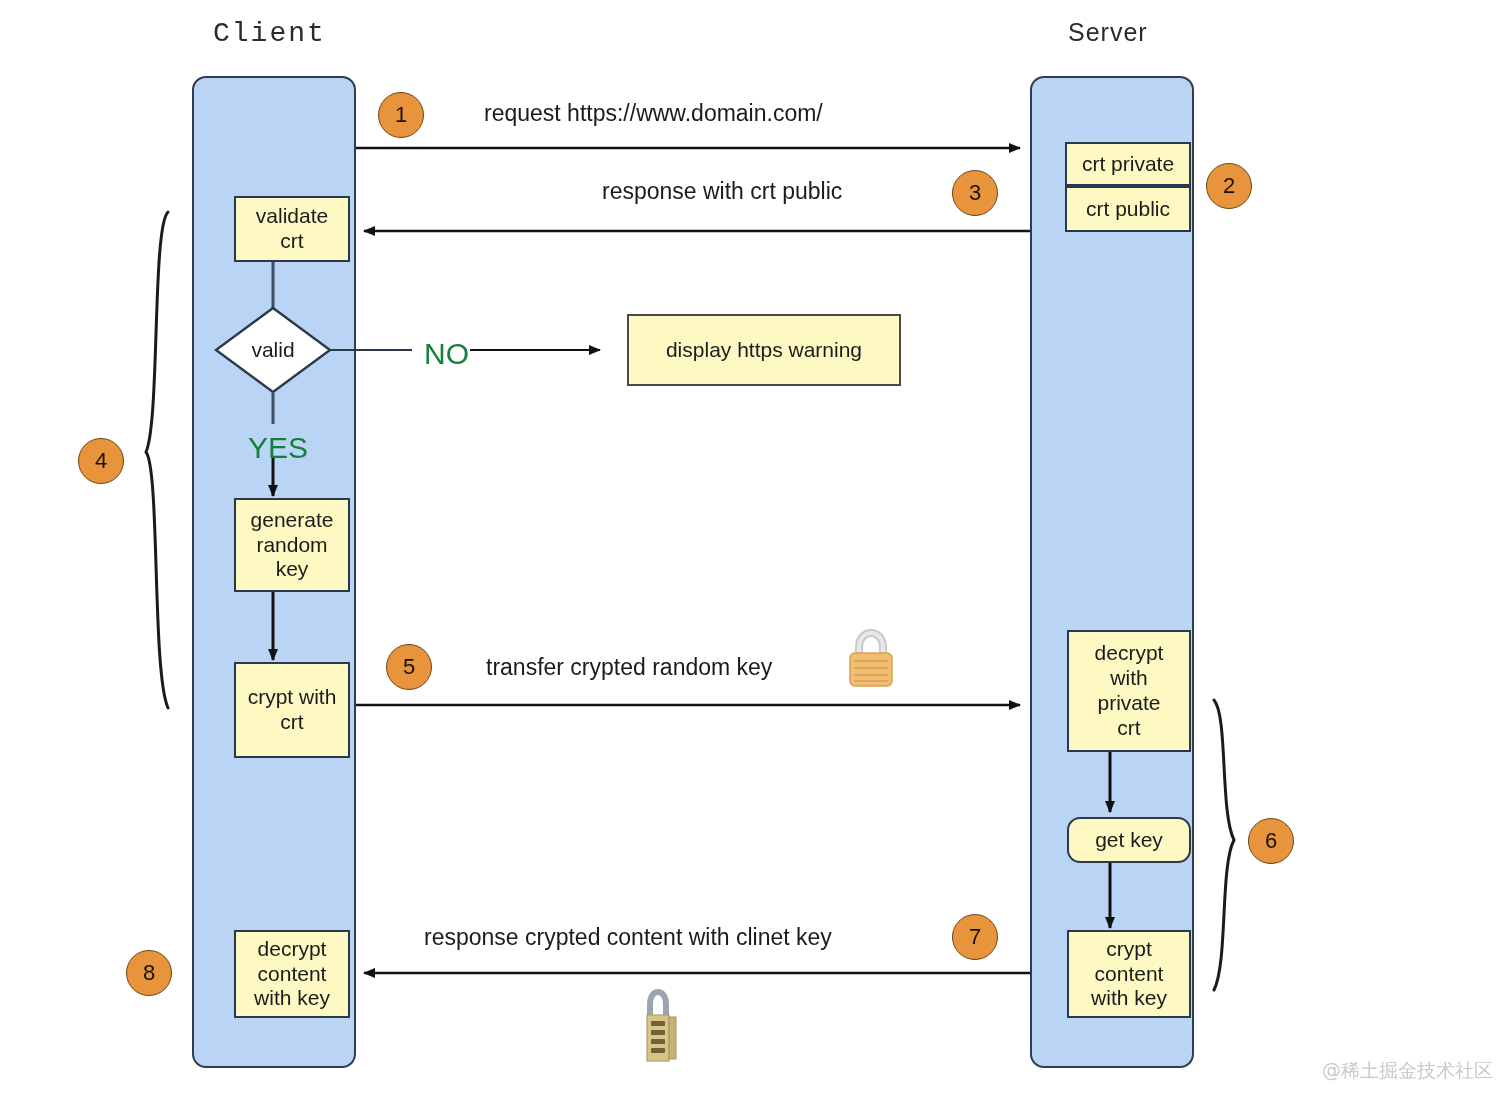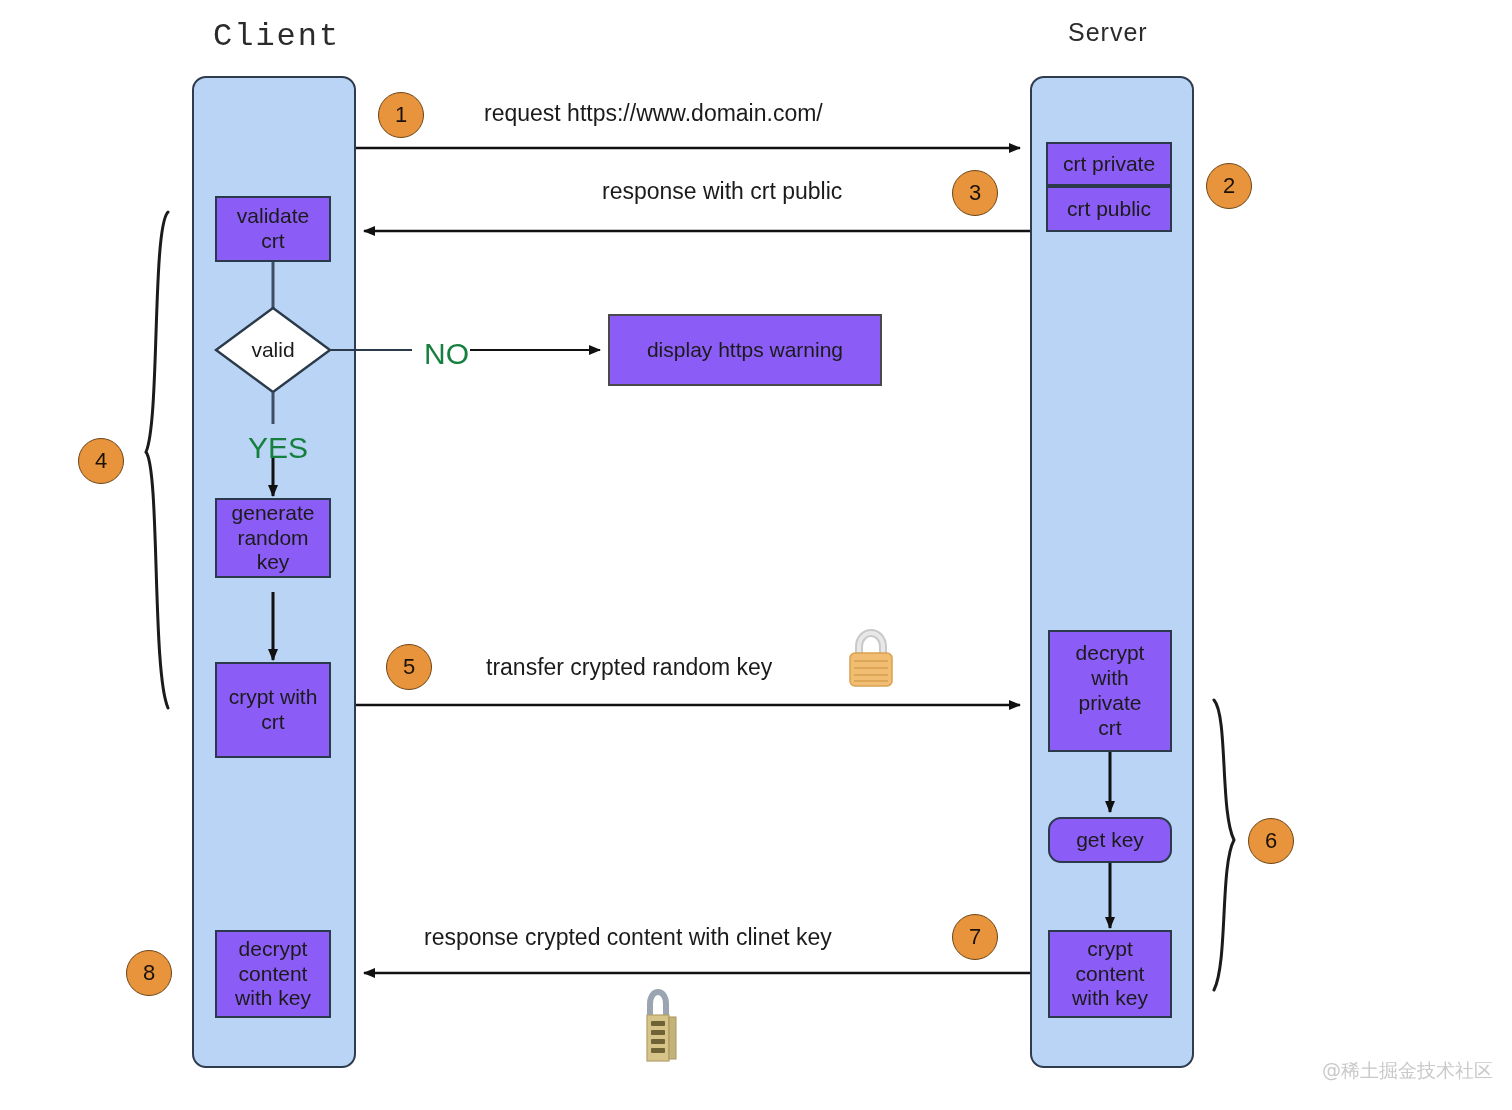--- a/index.html
+++ b/index.html
@@ -17,43 +17,44 @@
   }
   .lane-title {
     position: absolute;
     font-size: 25px;
     color: #2b2b2b;
     letter-spacing: 1px;
     white-space: nowrap;
   }
   .lane-title.mono {
     font-family: "Liberation Mono", "DejaVu Sans Mono", monospace;
-    font-size: 32px;
+    font-size: 28px;
     letter-spacing: 2px;
   }
   .lane {
     position: absolute;
     background: #bad4f5;
     border: 2px solid #2e3c4e;
     border-radius: 14px;
     box-sizing: border-box;
   }
   .pbox {
     position: absolute;
-    background: #8b5cf6;
+    background: #fef9c3;
     border: 2px solid #2b3a4a;
     box-sizing: border-box;
     display: flex;
     align-items: center;
     justify-content: center;
     text-align: center;
     font-size: 21px;
     line-height: 1.18;
     color: #1b1b1b;
     white-space: pre-line;
+    margin-left: 19px;
   }
   .pbox.lgt { border-color: #4a4a4a; }
   .diamond-wrap {
     position: absolute;
   }
   .diamond-label {
     position: absolute;
     left: 0; top: 0;
     width: 100%; height: 100%;
     display: flex;
@@ -158,21 +159,21 @@
     <path d="M1214,700 C1228,716 1220,812 1234,840 C1220,866 1228,962 1214,990" fill="none" stroke="#1b1b1b" stroke-width="3" stroke-linecap="round"></path>
   </svg>
 
   <div class="diamond-wrap" style="left:216px; top:308px; width:114px; height:84px;">
     <div class="diamond-label">valid</div>
   </div>
 
   <div class="pbox" style="left:215px; top:196px; width:116px; height:66px;">validate
 crt</div>
 
-  <div class="pbox" style="left:215px; top:498px; width:116px; height:80px;">generate
+  <div class="pbox" style="left:215px; top:498px; width:116px; height:94px;">generate
 random
 key</div>
 
   <div class="pbox" style="left:215px; top:662px; width:116px; height:96px;">crypt with
 crt</div>
 
   <div class="pbox" style="left:215px; top:930px; width:116px; height:88px;">decrypt
 content
 with key</div>
 

